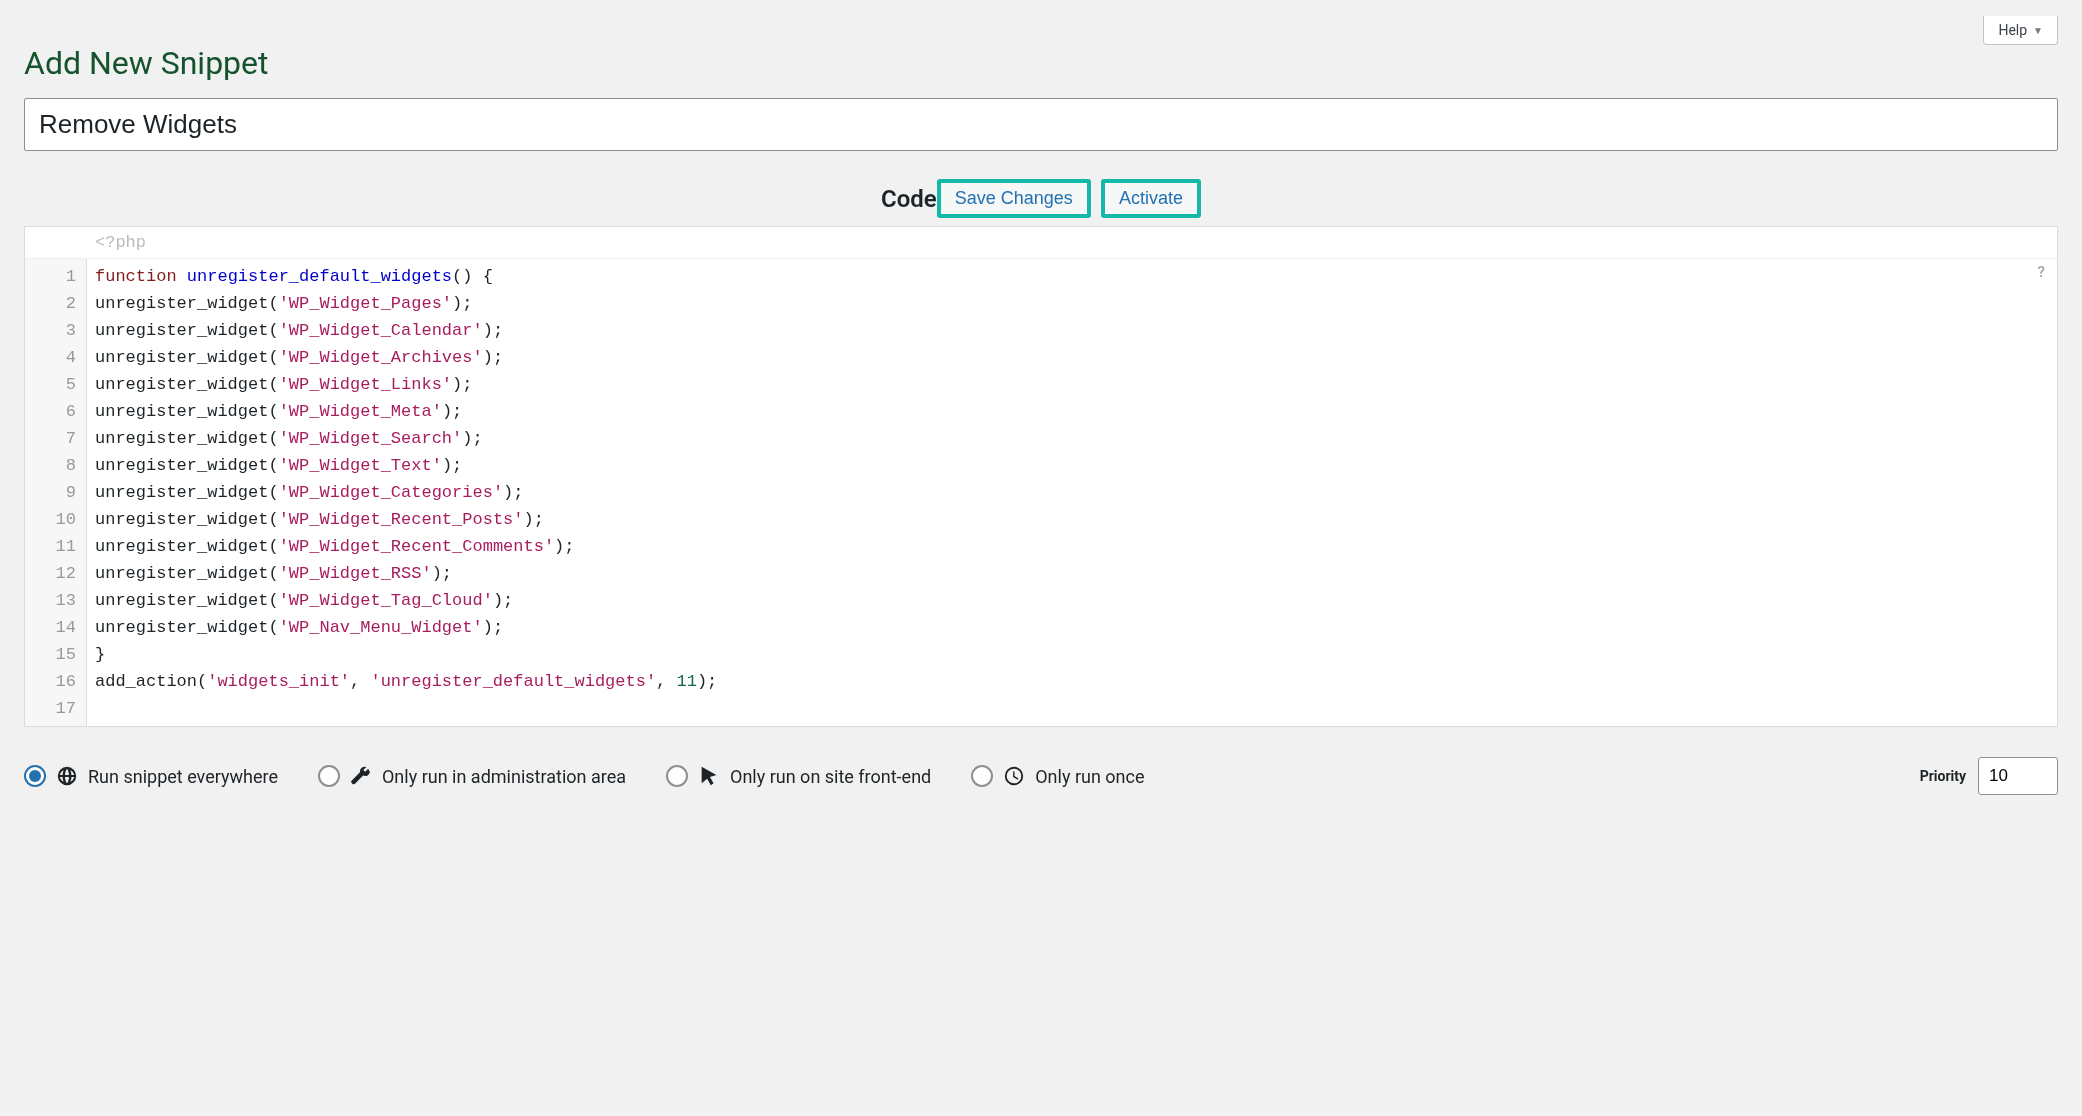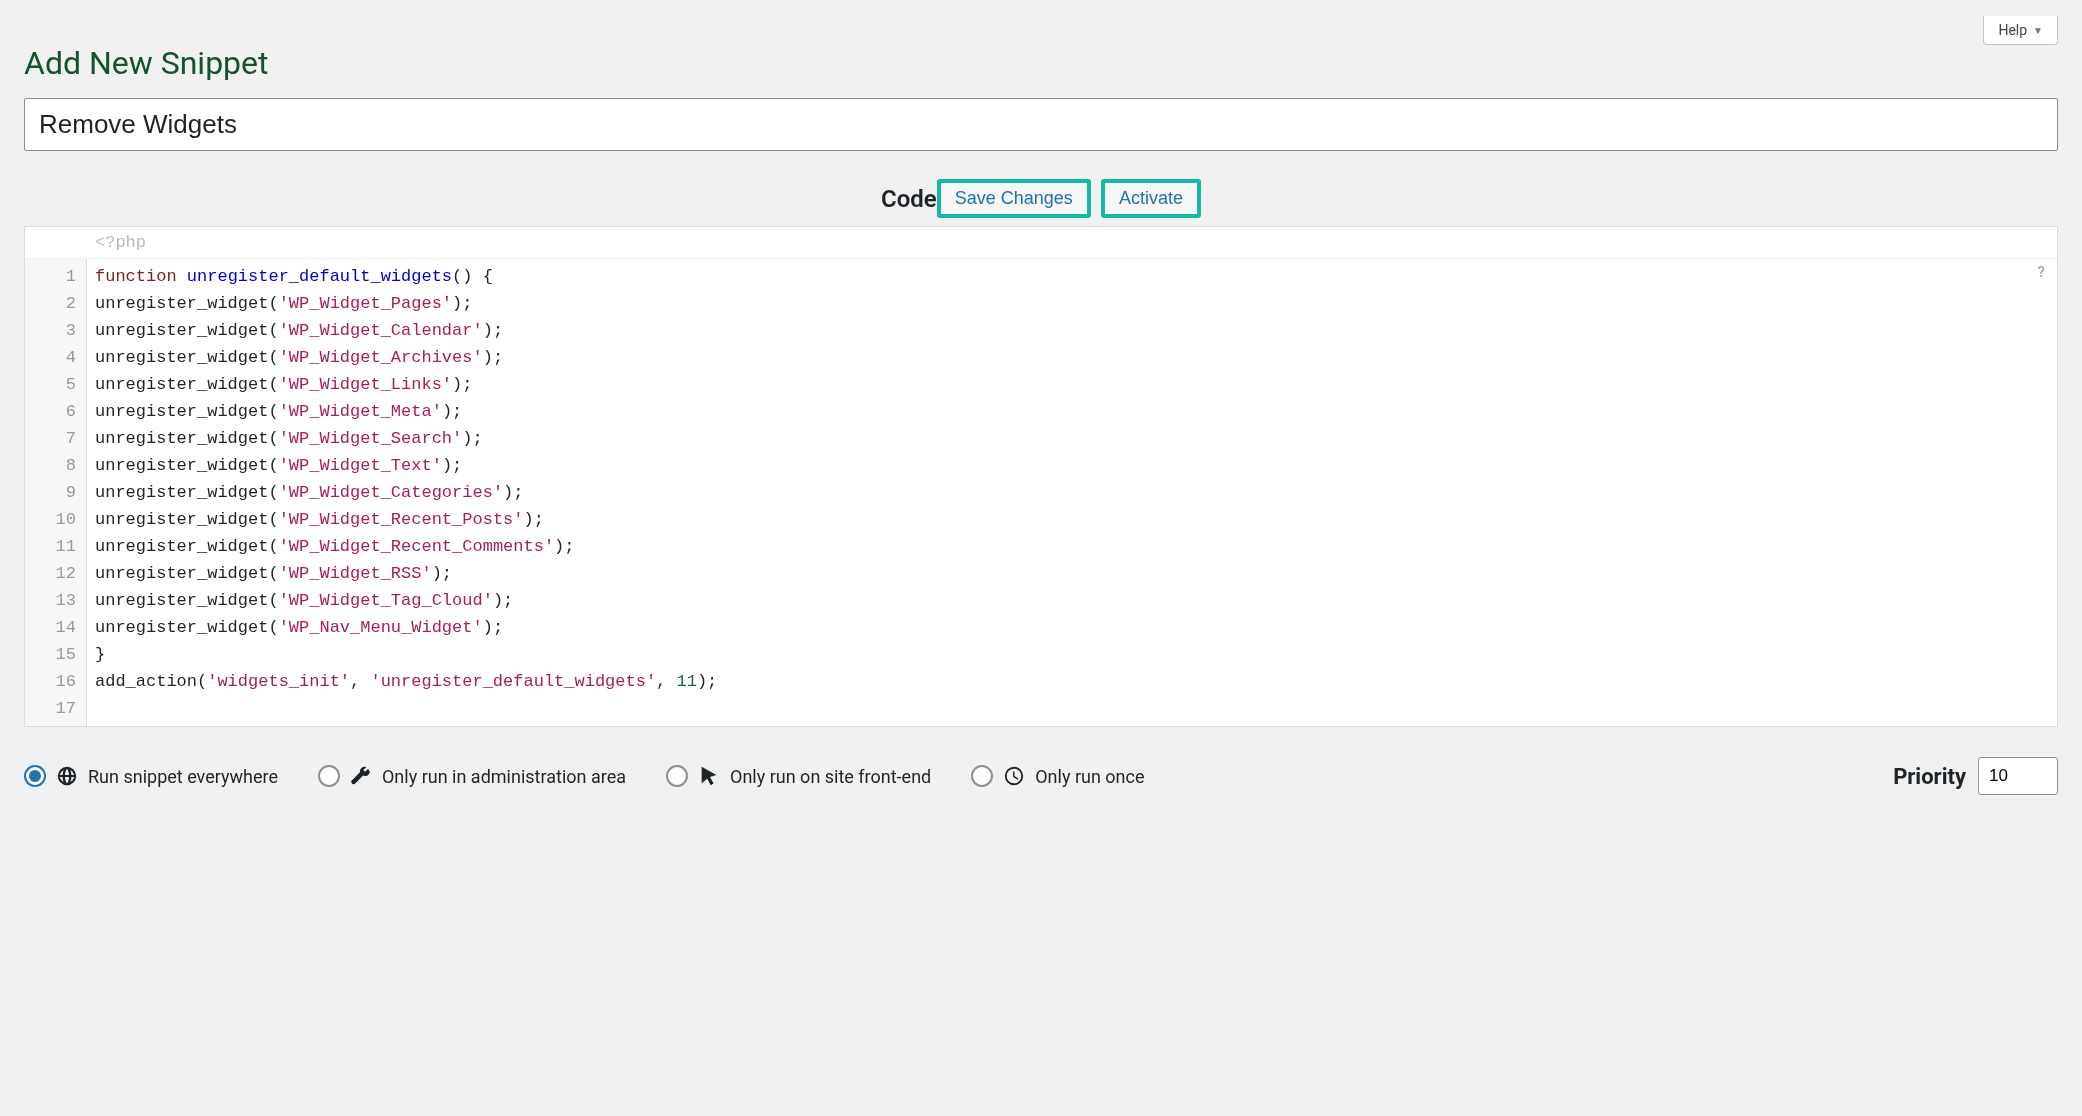--- a/index.html
+++ b/index.html
@@ -143,21 +143,21 @@
     .radio-dot.checked { border-color: #2271b1; }
     .radio-dot.checked::after {
       content: "";
       width: 12px; height: 12px;
       background: #2271b1;
       border-radius: 50%;
     }
     .opt-icon { width: 22px; height: 22px; display: inline-flex; align-items: center; justify-content: center; }
     .opt-icon svg { width: 22px; height: 22px; fill: #1d2327; }
     .priority-group { margin-left: auto; display: flex; align-items: center; gap: 12px; }
-    .priority-group label { font-weight: 700; font-size: 22px; }
+    .priority-group label { font-weight: 700; font-size: 14px; }
     .priority-input {
       width: 80px;
       padding: 8px 10px;
       font-size: 17px;
       border: 1px solid #8c8f94;
       border-radius: 3px;
       background: #fff;
     }
   </style>
 </head>

